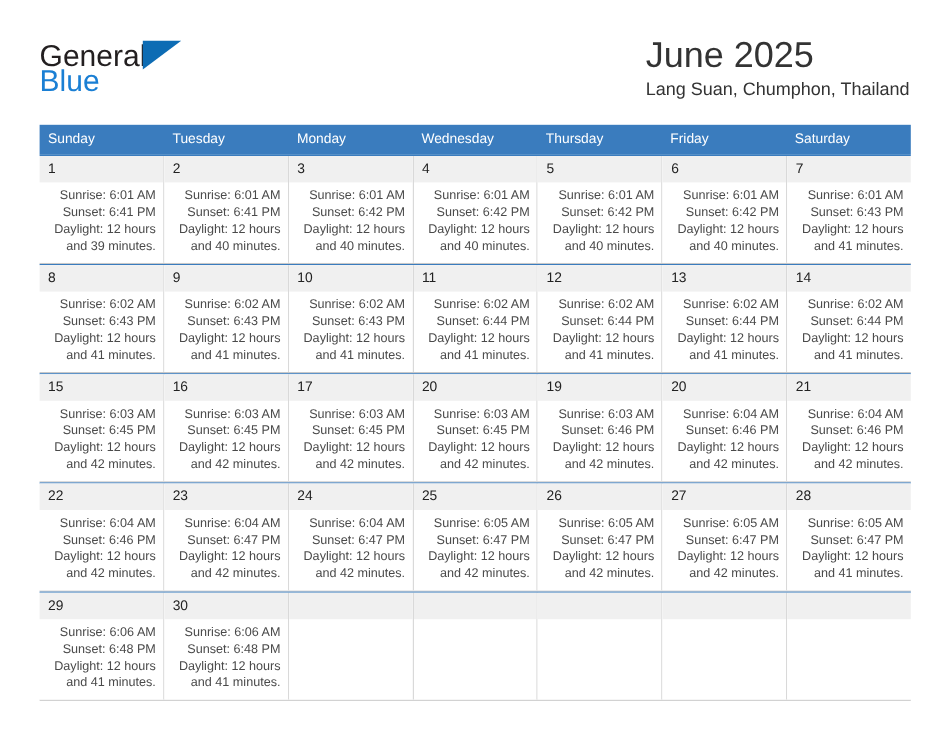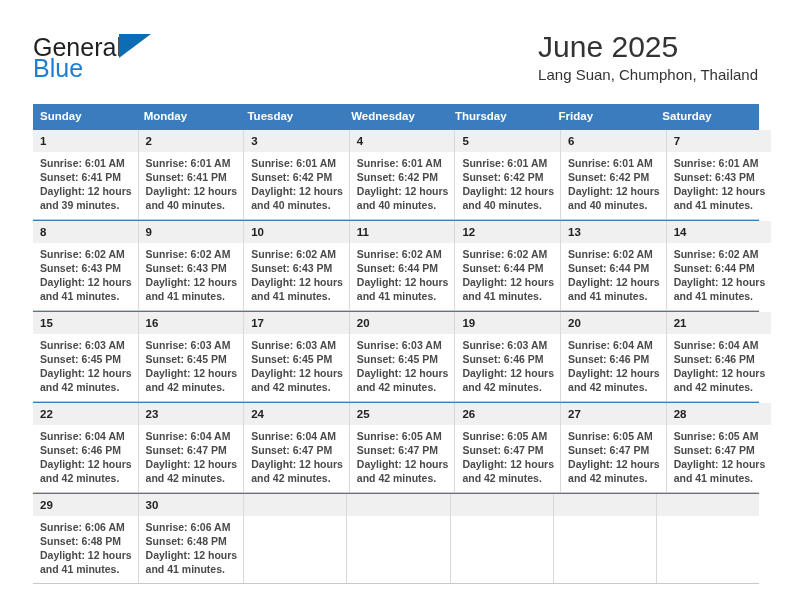--- a/index.html
+++ b/index.html
@@ -76,21 +76,20 @@
     font-weight: 400;
     color: #333333;
     line-height: 20px;
     white-space: nowrap;
   }
 
   
   .calendar {
     margin: 0 33px;
     width: 726px;
-    font-weight: bold;
   }
   .weekdays {
     display: flex;
     background: #3a7cbe;
   }
   .weekday {
     flex: 1 1 0;
     color: #ffffff;
     font-size: 11.5px;
     line-height: 14px;
@@ -126,20 +125,21 @@
   }
   .day.empty .day-number {
     background: #f0f0f0;
     color: transparent;
   }
   .day-info {
     padding: 4px 6px 6px 7px;
     font-size: 10.5px;
     line-height: 14px;
     color: #4a4a4a;
+    text-align: right;
   }
   .day-info div {
     white-space: nowrap;
   }
   .day.empty .day-info { visibility: hidden; }
 </style>
 </head>
 <body>
 
 <div class="page">
@@ -152,22 +152,22 @@
     <div class="title-block">
       <div class="cal-title">June 2025</div>
       <div class="cal-subtitle">Lang Suan, Chumphon, Thailand</div>
     </div>
   </div>
 
   <div class="calendar">
 
     <div class="weekdays">
       <div class="weekday">Sunday</div>
+      <div class="weekday">Tuesday</div>
       <div class="weekday">Monday</div>
-      <div class="weekday">Tuesday</div>
       <div class="weekday">Wednesday</div>
       <div class="weekday">Thursday</div>
       <div class="weekday">Friday</div>
       <div class="weekday">Saturday</div>
     </div>
 
     <div class="week">
       <div class="day">
         <div class="day-number">1</div>
         <div class="day-info">

